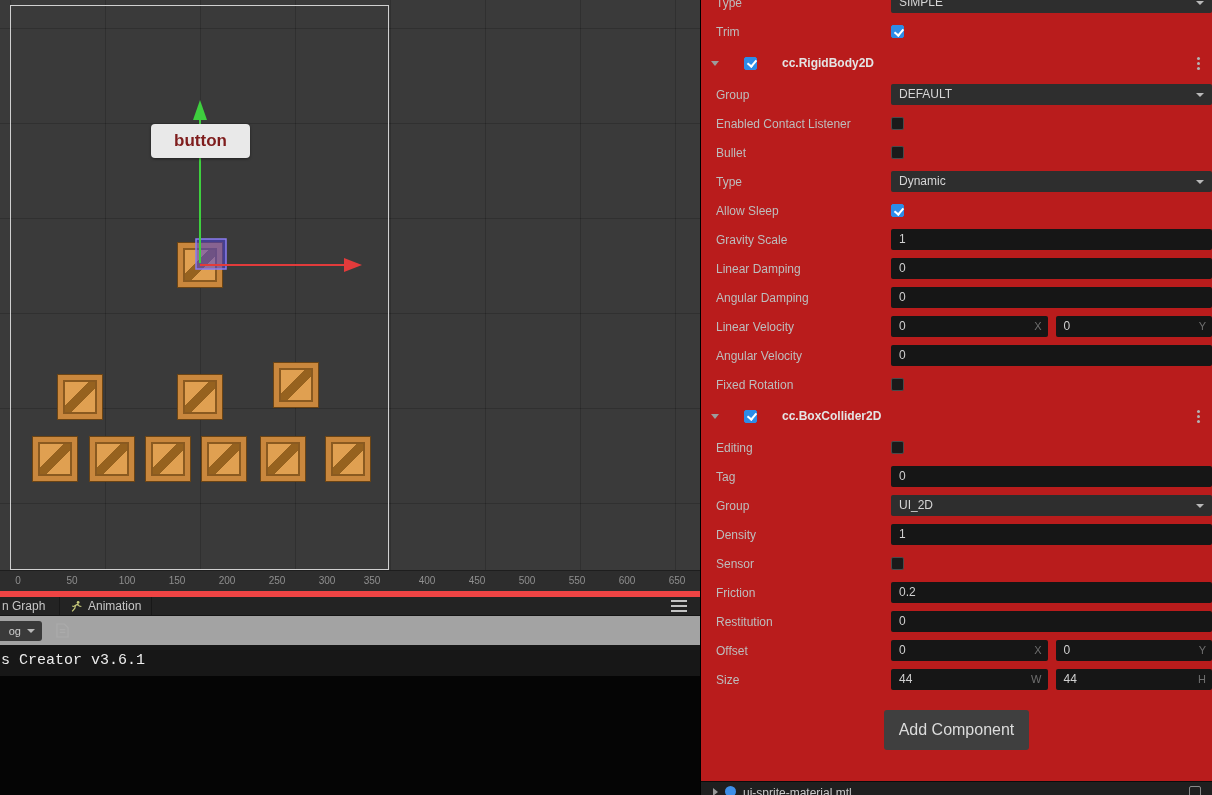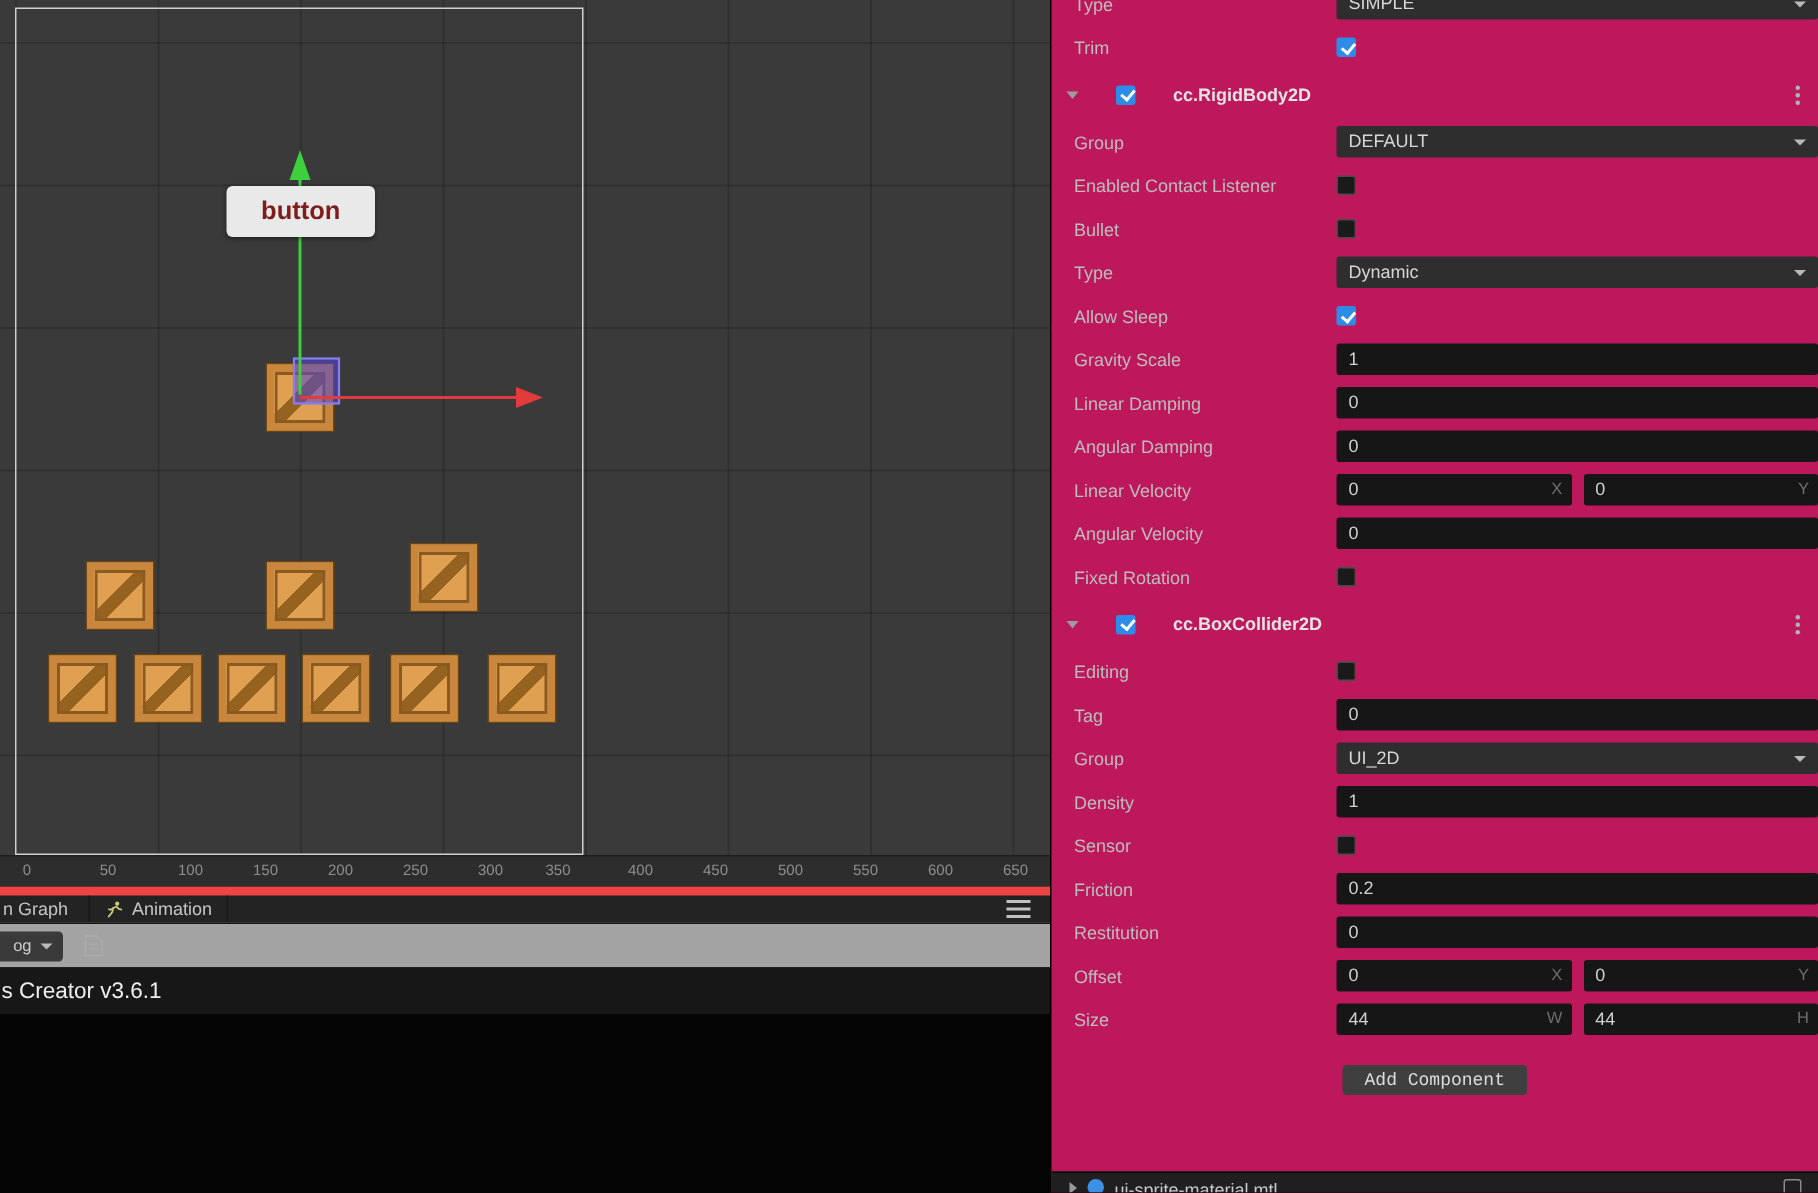--- a/index.html
+++ b/index.html
@@ -40,25 +40,25 @@
   .console-toolbar { position:absolute; left:0; top:615px; width:700px; height:30px; background:#a3a3a3;
     display:flex; align-items:center; border-top:1px solid #151515; }
   .chip { margin-left:-14px; height:20px; width:56px; background:#3a3a3a; border-radius:3px;
     display:flex; align-items:center; justify-content:flex-end; gap:6px; padding-right:7px;
     font-size:11px; color:#cecece; }
   .chev-down { width:0; height:0; border-left:4px solid transparent; border-right:4px solid transparent;
     border-top:4px solid #b9b9b9; }
   .doc-btn { margin-left:14px; display:flex; align-items:center; }
 
   .console { position:absolute; left:0; top:645px; width:700px; height:150px; background:#050505; }
-  .console-line { height:31px; background:#171717; display:flex; align-items:center; }
+  .console-line { height:31px; background:#171717; display:flex; align-items:center;font-family:Liberation Mono, monospace; }
   .console-line span { font-size:15px; color:#ededed; padding-left:1px; }
 
   
-  .inspector { position:absolute; left:700px; top:0; width:512px; height:795px; background:#be185d;
+  .inspector { position:absolute; left:700px; top:0; width:512px; height:795px; background:#b91c1c;
     border-left:1px solid #000; overflow:hidden; }
   .row { display:flex; align-items:center; height:29px; padding-left:15px; }
   .row.clip-top { margin-top:-12px; }
   .lbl { width:175px; flex:none; font-size:12px; color:#bdbdbd; }
   .ctrl { flex:1; display:flex; align-items:center; }
   .tfield { flex:1; height:21px; background:#161616; border-radius:2px; position:relative;
     font-size:12px; color:#d0d0d0; line-height:21px; padding:0 8px; }
   .vec { flex:1; display:flex; }
   .vec .tfield + .tfield { margin-left:8px; }
   .suffix { position:absolute; right:6px; top:0; line-height:21px; font-size:11px; color:#6e6e6e; }
@@ -69,22 +69,22 @@
     position:relative; flex:none; }
   .cb.on { background:#2d8ce8; border-color:#2d8ce8; }
   .cb.on::after { content:""; position:absolute; left:3.5px; top:0.5px; width:4px; height:7px;
     border:solid #fff; border-width:0 2px 2px 0; transform:rotate(40deg); }
   .section-hdr { display:flex; align-items:center; height:34px; padding:0 12px 0 10px; gap:25px; }
   .hdr-chev { width:0; height:0; border-left:4px solid transparent; border-right:4px solid transparent;
     border-top:5px solid #9c9c9c; }
   .hdr-title { font-size:12px; font-weight:bold; color:#e4e4e4; }
   .kebab { margin-left:auto; width:3px; height:3px; border-radius:50%; background:#b3b3b3;
     box-shadow:0 -5px 0 #b3b3b3, 0 5px 0 #b3b3b3; }
-  .add-btn { display:block; margin:16px auto 0; height:20px; padding:0 15px; background:#3f3f3f;
-    border:none; border-radius:3px; font-size:12px; color:#dcdcdc; font-family:Liberation Mono, monospace; }
+  .add-btn { display:block; margin:16px auto 0; height:40px; padding:0 15px; background:#3f3f3f;
+    border:none; border-radius:3px; font-size:16px; color:#dcdcdc; font-family:Liberation Sans, sans-serif; }
   .footer-row { position:absolute; left:0; top:781px; width:512px; height:24px; background:#1f1f1f;
     border-top:1px solid #0c0c0c; display:flex; align-items:flex-start; padding:4px 12px 0 12px; gap:7px; }
   .tri-right { width:0; height:0; border-top:4px solid transparent; border-bottom:4px solid transparent;
     border-left:5px solid #999; margin-top:2px; }
   .mat-dot { width:11px; height:11px; border-radius:50%; background:#3e8fe8; flex:none; }
   .footer-row .mat-label { font-size:12px; color:#c9c9c9; }
   .footer-icon { margin-left:auto; width:12px; height:12px; border:1px solid #8a8a8a; border-radius:2px; }
 </style>
 </head>
 <body>

